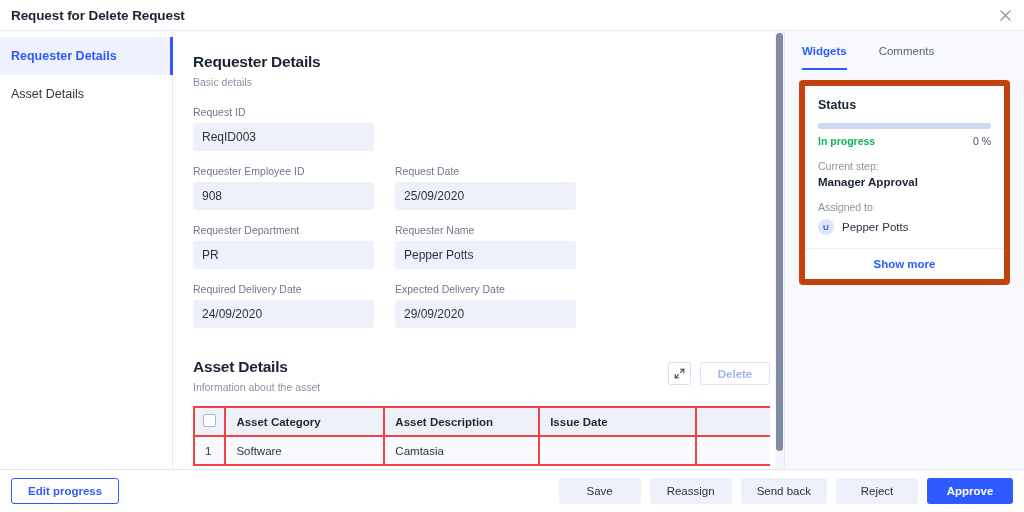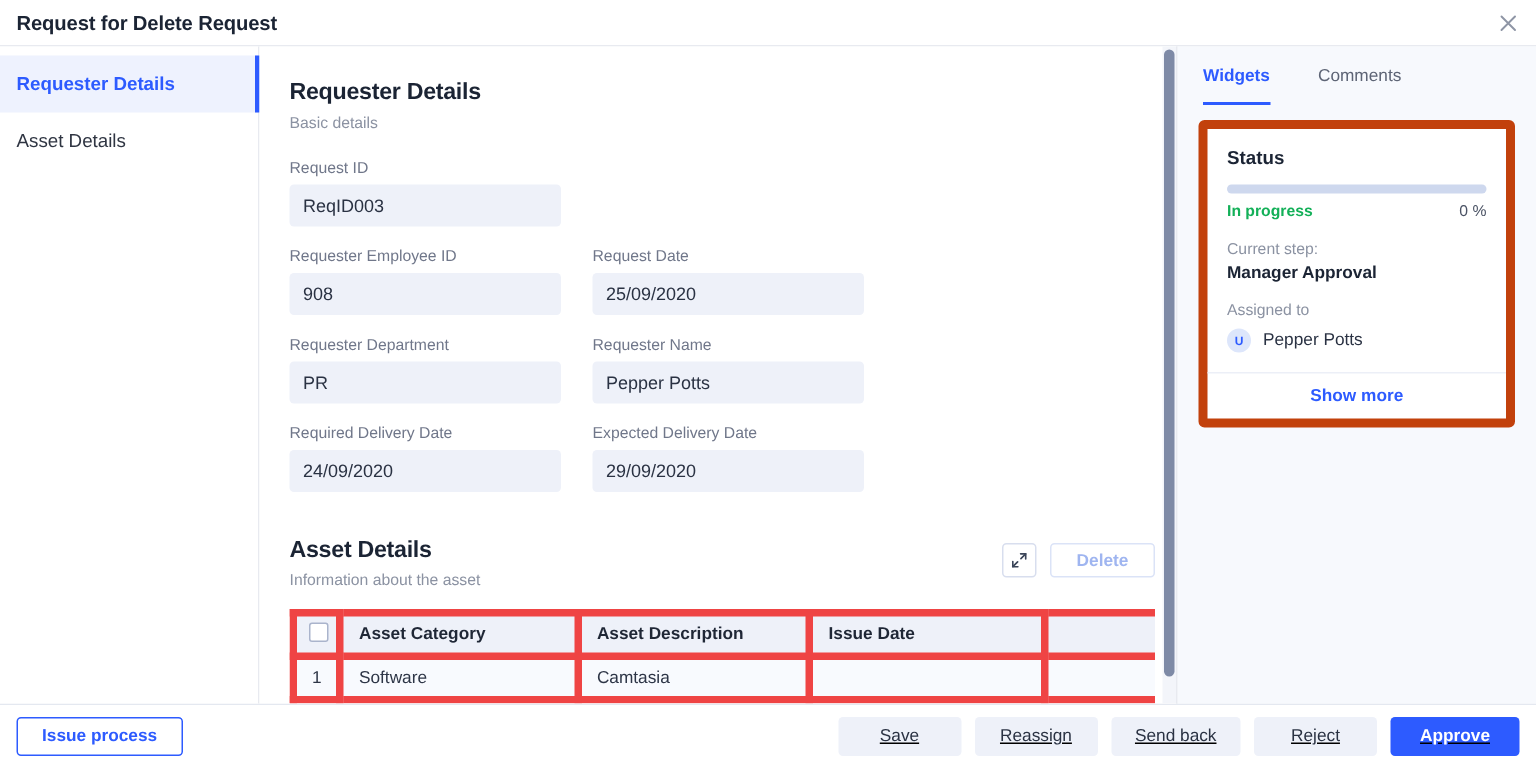--- a/index.html
+++ b/index.html
@@ -192,21 +192,21 @@
     width: 577px;
     position: relative;
     overflow: hidden;
   }
   .tbl {
     border-collapse: collapse;
     width: 660px;
     table-layout: fixed;
   }
   .tbl th, .tbl td {
-    border: 5px solid #ef4444;
+    border: 2px solid #ef4444;
     text-align: left;
     font-size: 11.5px;
   }
   .tbl th {
     background: #eef1f9;
     height: 29px;
     padding: 0 10px;
     color: #1f2736;
     font-weight: 700;
   }
@@ -345,21 +345,21 @@
     font-family: "Liberation Sans", sans-serif;
   }
   .btn-edit {
     border: 1px solid #2d5bff;
     color: #2d5bff;
     background: #ffffff;
     font-weight: 600;
   }
   .footer-right {
     margin-left: auto;
-    display: flex; align-items: center; gap: 9px; text-decoration: underline;
+    display: flex; align-items: center; gap: 9px;
   }
   .btn-gray {
     background: #eef1f9;
     color: #2a3243;
     border: none;
     min-width: 82px;
   }
   .btn-primary {
     background: #2d5bff;
     color: #ffffff;
@@ -521,21 +521,21 @@
             <span class="assignee-name">Pepper Potts</span>
           </div>
         </div>
         <div class="card-foot">Show more</div>
       </div>
     </div>
 
   </div>
 
   <div class="footer">
-    <div class="btn btn-edit">Issue process</div>
+    <div class="btn btn-edit">Edit progress</div>
     <div class="footer-right">
       <div class="btn btn-gray">Save</div>
       <div class="btn btn-gray">Reassign</div>
       <div class="btn btn-gray">Send back</div>
       <div class="btn btn-gray">Reject</div>
       <div class="btn btn-primary">Approve</div>
     </div>
   </div>
 
 </div>

